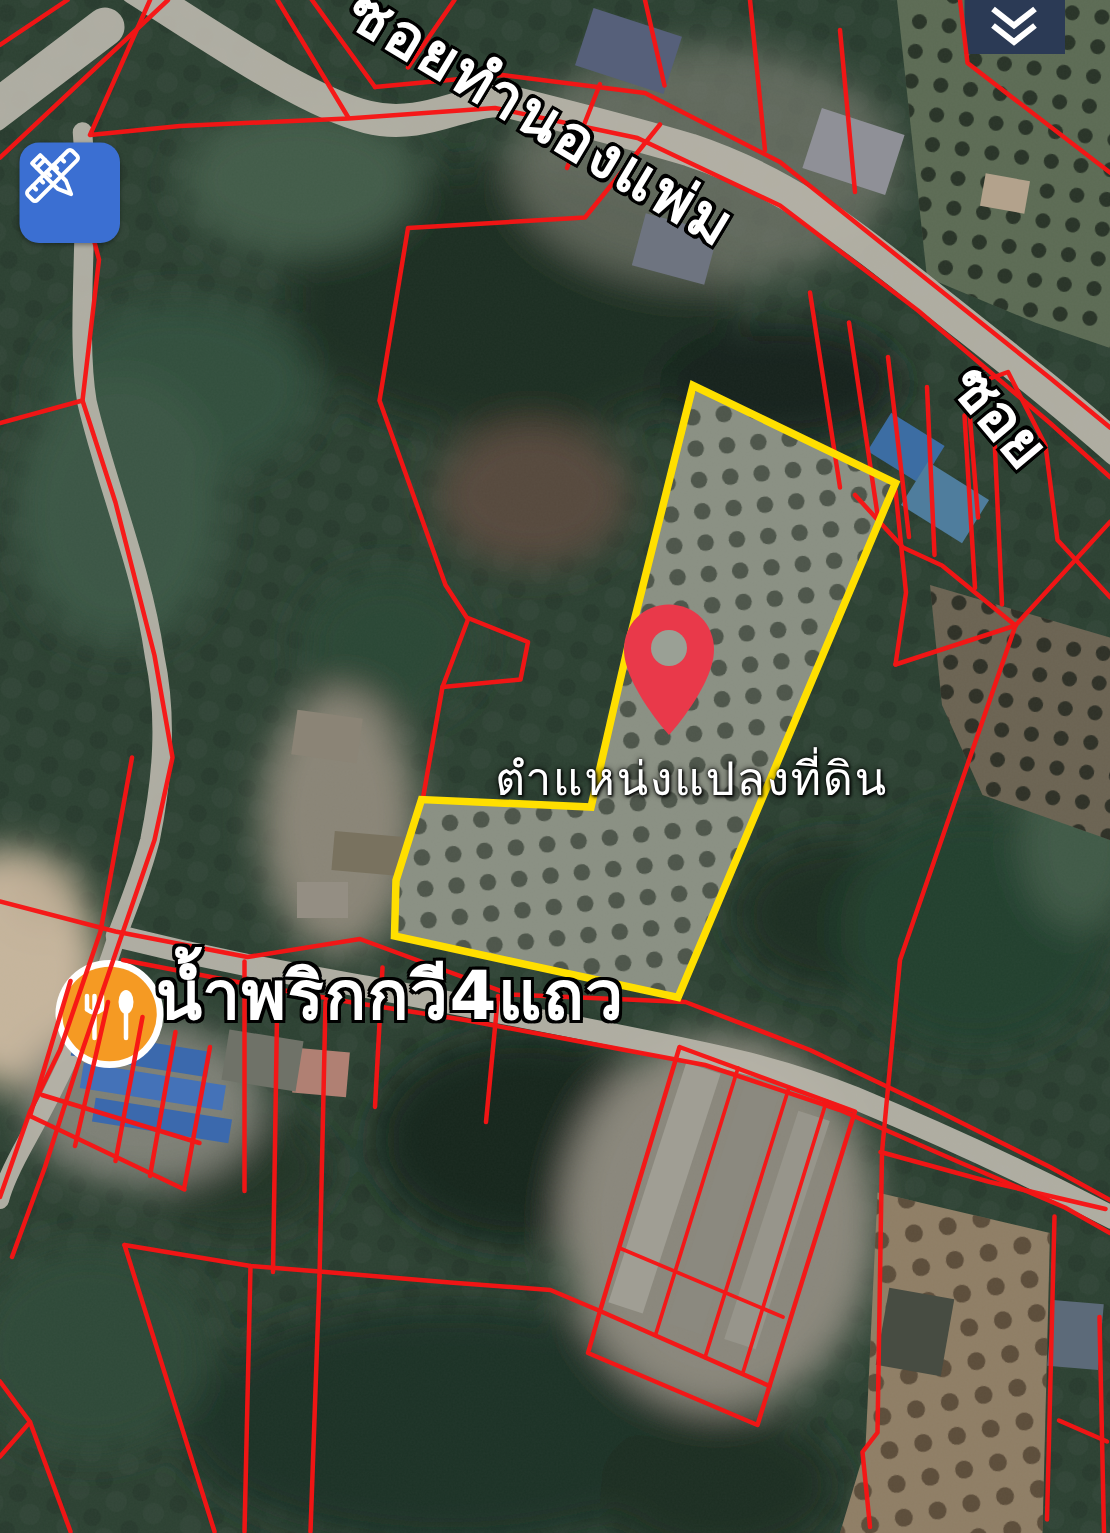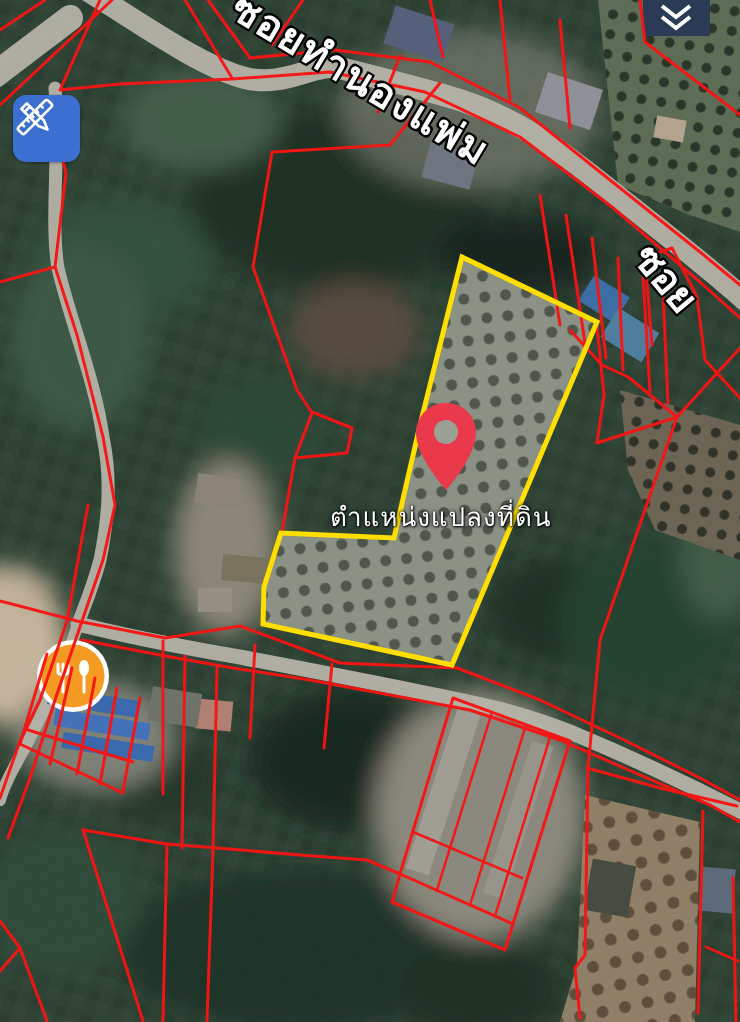--- a/index.html
+++ b/index.html
@@ -7,21 +7,21 @@
          background:#2c4132;font-family:"DejaVu Sans","Liberation Sans",sans-serif;}
   .stage svg{position:absolute;left:0;top:0;}
   .map-label{position:absolute;color:#fff;white-space:nowrap;line-height:1.05;
     text-shadow:-2px -2px 0 #000,2px -2px 0 #000,-2px 2px 0 #000,2px 2px 0 #000,
                  0 -2px 0 #000,0 2px 0 #000,-2px 0 0 #000,2px 0 0 #000;}
   .street-top{left:246px;top:-14px;font-size:40px;font-weight:600;letter-spacing:2px;
     transform:rotate(31deg);transform-origin:0 0;}
   .street-right{left:658px;top:236px;font-size:40px;font-weight:600;
     transform:rotate(50deg);transform-origin:0 0;}
   .poi-name{left:104px;top:640px;font-size:45px;font-weight:700;letter-spacing:1px;}
-  .pin-caption{left:330px;top:504px;width:230px;text-align:left;font-size:26px;
+  .pin-caption{left:330px;top:504px;width:230px;text-align:right;font-size:31px;
     font-weight:500;letter-spacing:1px;
     text-shadow:0 0 4px rgba(0,0,0,.85),0 0 2px rgba(0,0,0,.85),1px 1px 2px rgba(0,0,0,.9);}
   .edit-btn{position:absolute;left:13px;top:95px;width:67px;height:67px;border-radius:13px;
     background:#3b6fd2;border:none;display:flex;align-items:center;justify-content:center;
     box-shadow:0 1px 3px rgba(0,0,0,.35);cursor:pointer;padding:0;}
 </style>
 </head>
 <body>
 
 <div class="stage">
@@ -206,20 +206,21 @@
 
   <g>
     <path d="M446,403 c-17,0 -30,13 -30,30 c0,24 30,57 30,57 s30,-33 30,-57 c0,-17 -13,-30 -30,-30 z" fill="#e9394a"></path>
     <circle cx="446" cy="432" r="12" fill="#9aa095"></circle>
   </g>
 </svg>
 
 <div class="map-label street-top">ซอยทำนองแพ่ม</div>
 <div class="map-label street-right">ซอย</div>
 <div class="map-label pin-caption">ตำแหน่งแปลงที่ดิน</div>
+<div class="map-label poi-name">น้ำพริกกวี4แถว</div>
 
 <button class="edit-btn">
   <svg width="44" height="44" viewBox="0 0 40 40">
     <g stroke="#fff" stroke-width="2.4" fill="none" stroke-linejoin="round" stroke-linecap="round">
       <g transform="rotate(45 20 20)">
         <rect x="16" y="1" width="8" height="38" rx="2"></rect>
         <path d="M16,9 h3 M16,15 h3 M16,21 h3 M16,27 h3 M16,33 h3"></path>
       </g>
       <g transform="rotate(-45 20 20)">
         <path d="M16.5,6 h7 v22 l-3.5,8 l-3.5,-8 z"></path>

